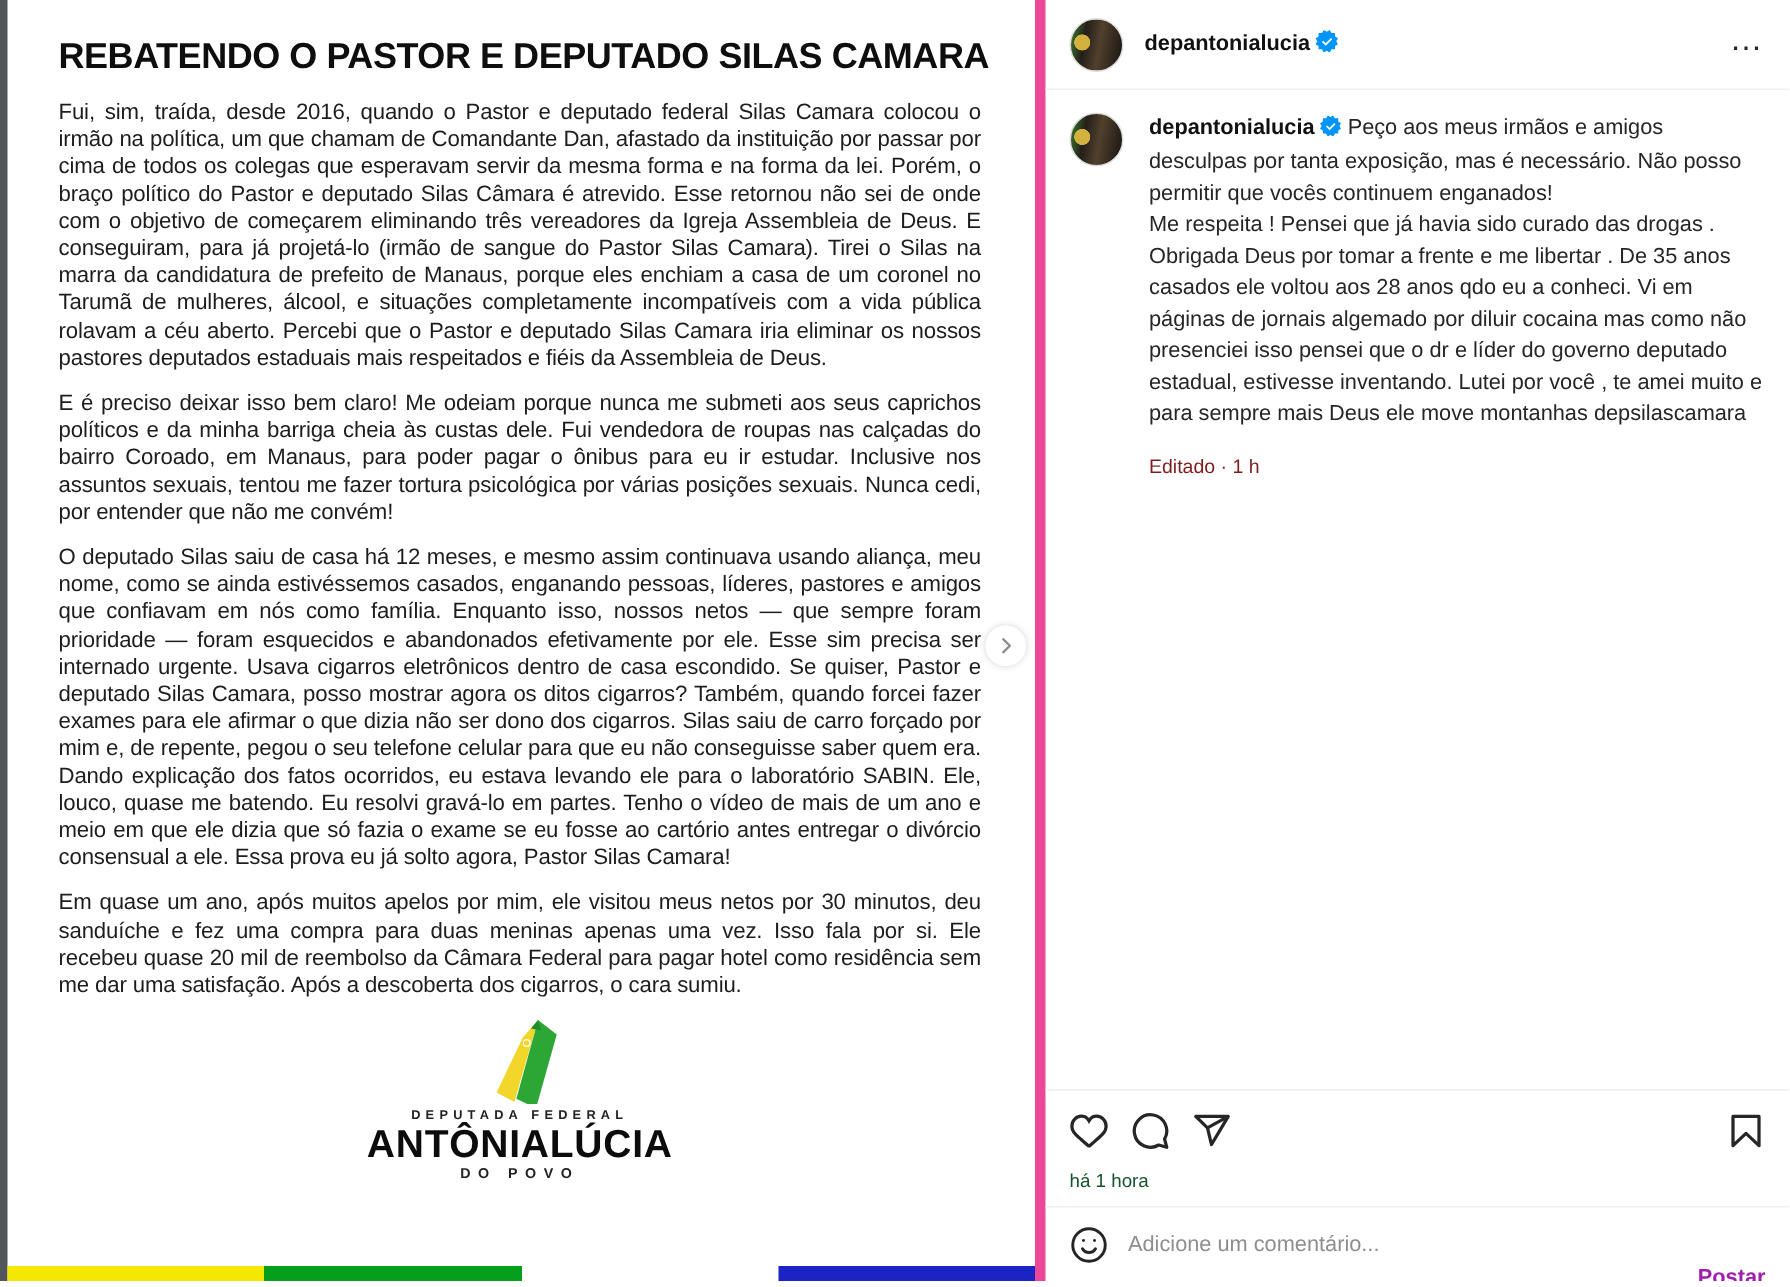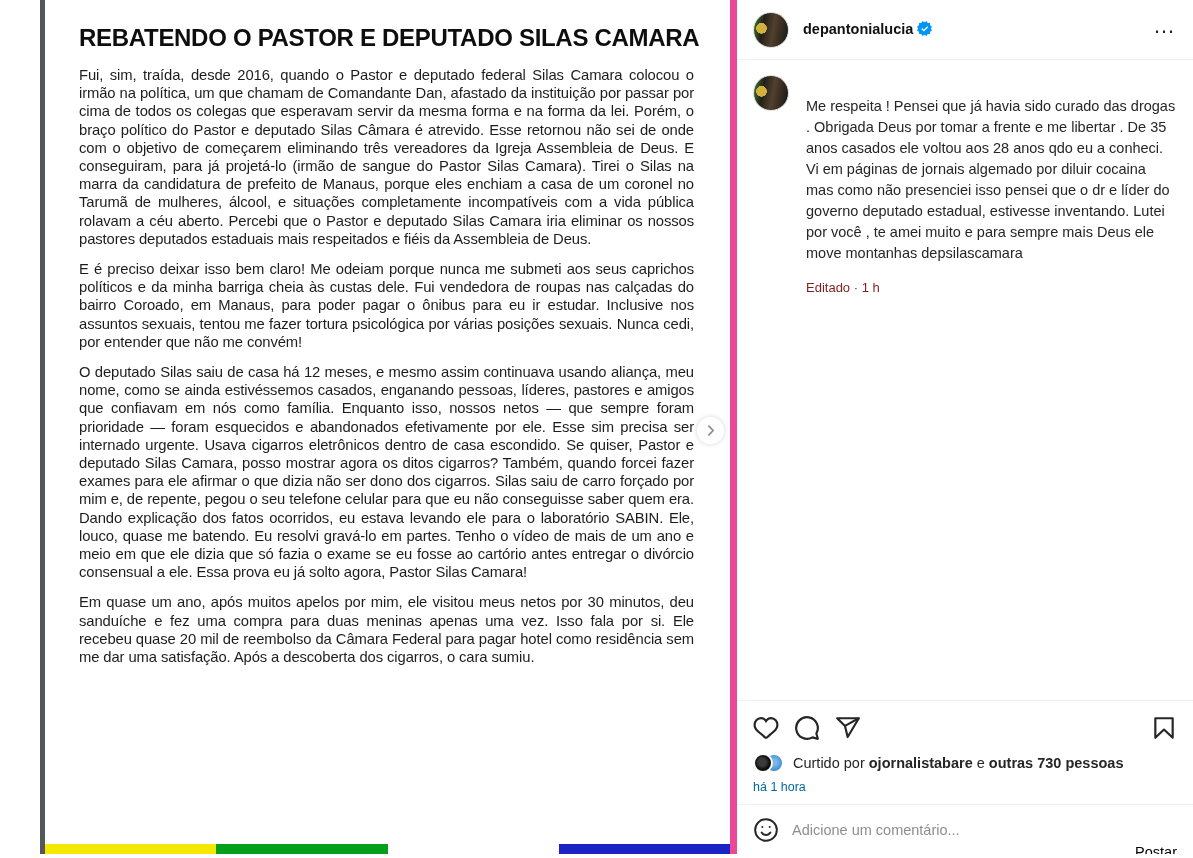--- a/index.html
+++ b/index.html
@@ -1,21 +1,20 @@
 <!DOCTYPE html>
 <html><head>
 <meta charset="utf-8">
 <style>
   * { box-sizing: border-box; margin: 0; padding: 0; }
   html,body { background:#fff; }
   .app {
     width:1193px; height:854px; display:flex; overflow:hidden;
     background:#fff; font-family:"Liberation Sans", sans-serif; color:#262626;
     position:relative;
-    padding-left:40px;
   }
 
   
   .media-pane { flex:0 0 690px; width:690px; position:relative; background:#fff; overflow:hidden; }
   .prev-sliver { position:absolute; left:0; top:0; width:5px; height:858px; background:#53565b; }
   .doc { padding:20px 36px 0 39px; }
   .doc-title {
     text-align:center; font-weight:bold; font-size:24px; letter-spacing:-0.3px;
     color:#0e0e0e; margin:4px 0 14px; white-space:nowrap;
   }
@@ -47,58 +46,69 @@
     border:1px solid #ddd;
   }
   .uname { font-weight:bold; font-size:14.5px; color:#111; }
   .vbadge { display:inline-block; vertical-align:-2px; margin-left:4px; }
   .more-btn { margin-left:auto; border:none; background:none; font-size:22px; letter-spacing:2px; color:#262626; cursor:pointer; line-height:10px; padding-bottom:8px; }
 
   .comments { flex:1; overflow:hidden; padding:15px 16px 0; }
   .comment { display:flex; gap:17px; }
   .cap-body { flex:1; font-size:14.5px; line-height:21px; color:#262626; padding-right:0px; }
   .cap-body .uname { font-size:14.5px; }
-  .cap-p2 { margin-top:21px; }
+  .cap-p2 { }
   .edited { color:#7f1d1d; font-size:13px; margin-top:13px; }
 
   .actions-section { border-top:1px solid #efefef; padding:6px 16px 10px; }
   .action-row { display:flex; align-items:center; gap:15px; padding:8px 0 6px; }
   .icon-btn { background:none; border:none; padding:0; cursor:pointer; display:flex; }
   .spacer { flex:1; }
   .liked-row { display:flex; align-items:center; gap:9px; font-size:14.5px; margin-top:6px; color:#262626; }
   .likers { display:flex; }
   .liker { width:20px; height:20px; border-radius:50%; border:2px solid #fff; }
   .liker-1 { background:radial-gradient(circle at 45% 45%, #3a3a3a 0 30%, #0c0c0c 60%); z-index:2; }
   .liker-2 { background:radial-gradient(circle at 50% 45%, #7db5e8 0 25%, #3d8fd4 70%); margin-left:-9px; }
   .bold-link { font-weight:bold; cursor:pointer; }
-  .post-time { color:#0369a1; font-size:12.5px; margin-top:7px; }
+  .post-time { color:#14532d; font-size:12.5px; margin-top:7px; }
 
   .composer { border-top:1px solid #efefef; height:50px; flex:0 0 50px; display:flex; align-items:center; gap:13px; padding:0 16px;justify-content:flex-end; }
   .composer input {
     flex:1; border:none; outline:none; font-size:14.5px; font-family:"Liberation Sans", sans-serif;
     color:#262626; background:transparent;
   }
   .composer input::placeholder { color:#8e8e8e; }
-  .post-btn { border:none; background:none; color:#000000; font-weight:normal; font-size:14.5px; cursor:pointer;margin-top:44px; }
+  .post-btn { border:none; background:none; color:#a21caf; font-weight:bold; font-size:14.5px; cursor:pointer;margin-top:44px; }
 </style>
 </head>
 <body>
 
 <div class="app">
 
   <div class="media-pane">
     <div class="prev-sliver"></div>
 
     <div class="doc">
       <h1 class="doc-title">REBATENDO O PASTOR E DEPUTADO SILAS CAMARA</h1>
       <p>Fui, sim, traída, desde 2016, quando o Pastor e deputado federal Silas Camara colocou o irmão na política, um que chamam de Comandante Dan, afastado da instituição por passar por cima de todos os colegas que esperavam servir da mesma forma e na forma da lei. Porém, o braço político do Pastor e deputado Silas Câmara é atrevido. Esse retornou não sei de onde com o objetivo de começarem eliminando três vereadores da Igreja Assembleia de Deus. E conseguiram, para já projetá-lo (irmão de sangue do Pastor Silas Camara). Tirei o Silas na marra da candidatura de prefeito de Manaus, porque eles enchiam a casa de um coronel no Tarumã de mulheres, álcool, e situações completamente incompatíveis com a vida pública rolavam a céu aberto. Percebi que o Pastor e deputado Silas Camara iria eliminar os nossos pastores deputados estaduais mais respeitados e fiéis da Assembleia de Deus.</p>
       <p>E é preciso deixar isso bem claro! Me odeiam porque nunca me submeti aos seus caprichos políticos e da minha barriga cheia às custas dele. Fui vendedora de roupas nas calçadas do bairro Coroado, em Manaus, para poder pagar o ônibus para eu ir estudar. Inclusive nos assuntos sexuais, tentou me fazer tortura psicológica por várias posições sexuais. Nunca cedi, por entender que não me convém!</p>
       <p>O deputado Silas saiu de casa há 12 meses, e mesmo assim continuava usando aliança, meu nome, como se ainda estivéssemos casados, enganando pessoas, líderes, pastores e amigos que confiavam em nós como família. Enquanto isso, nossos netos — que sempre foram prioridade — foram esquecidos e abandonados efetivamente por ele. Esse sim precisa ser internado urgente. Usava cigarros eletrônicos dentro de casa escondido. Se quiser, Pastor e deputado Silas Camara, posso mostrar agora os ditos cigarros? Também, quando forcei fazer exames para ele afirmar o que dizia não ser dono dos cigarros. Silas saiu de carro forçado por mim e, de repente, pegou o seu telefone celular para que eu não conseguisse saber quem era. Dando explicação dos fatos ocorridos, eu estava levando ele para o laboratório SABIN. Ele, louco, quase me batendo. Eu resolvi gravá-lo em partes. Tenho o vídeo de mais de um ano e meio em que ele dizia que só fazia o exame se eu fosse ao cartório antes entregar o divórcio consensual a ele. Essa prova eu já solto agora, Pastor Silas Camara!</p>
       <p>Em quase um ano, após muitos apelos por mim, ele visitou meus netos por 30 minutos, deu sanduíche e fez uma compra para duas meninas apenas uma vez. Isso fala por si. Ele recebeu quase 20 mil de reembolso da Câmara Federal para pagar hotel como residência sem me dar uma satisfação. Após a descoberta dos cigarros, o cara sumiu.</p>
 
+      <div class="logo">
+        <svg class="logo-a" width="84" height="58" viewBox="0 0 120 84">
+          <polygon points="62,20 77,3 54,82 37,73" fill="#f2d62a"></polygon>
+          <polygon points="77,3 95,17 75,88 56,79" fill="#2ca634"></polygon>
+          <polygon points="70,11 77,3 80,13" fill="#1d8f2a"></polygon>
+          <circle cx="66" cy="25" r="3.2" fill="none" stroke="#ffffff" stroke-width="1.2"></circle>
+        </svg>
+        <div class="logo-role">DEPUTADA FEDERAL</div>
+        <div class="logo-name">ANTÔNIALÚCIA</div>
+        <div class="logo-tag">DO POVO</div>
+      </div>
     </div>
 
     <div class="stripe">
       <span style="background-color: rgb(245, 232, 0);"></span>
       <span style="background-color: rgb(5, 160, 27);"></span>
       <span style="background-color: rgb(255, 255, 255);"></span>
       <span style="background-color: rgb(28, 35, 196);"></span>
     </div>
 
     <button class="next-btn">
@@ -119,20 +129,28 @@
             </svg>
         </span>
       </div>
       <button class="more-btn">…</button>
     </div>
 
     <div class="comments">
       <div class="comment">
         <div class="avatar"></div>
         <div class="cap-body">
+          <div>
+            <span class="uname">depantonialucia</span><span class="vbadge">
+              <svg width="14" height="14" viewBox="0 0 40 40">
+                  <path fill="#0095f6" d="M19.998 3.094 14.638 0l-2.972 5.15H5.432v6.354L0 14.64 3.094 20 0 25.359l5.432 3.137v5.905h5.975L14.638 40l5.36-3.094L25.358 40l3.232-5.6h6.162v-6.01L40 25.359 36.905 20 40 14.641l-5.248-3.03v-6.46h-6.419L25.358 0l-5.36 3.094Zm7.415 11.225 2.254 2.287-11.43 11.5-6.835-6.93 2.244-2.258 4.587 4.581 9.18-9.18Z"></path>
+                </svg>
+            </span>
+            <span>Peço aos meus irmãos e amigos desculpas por tanta exposição, mas é necessário. Não posso permitir que vocês continuem enganados!</span>
+          </div>
           <div class="cap-p2">Me respeita ! Pensei que já havia sido curado das drogas . Obrigada Deus por tomar a frente e me libertar . De 35 anos casados ele voltou aos 28 anos qdo eu a conheci. Vi em páginas de jornais algemado por diluir cocaina mas como não presenciei isso pensei que o dr e líder do governo deputado estadual, estivesse inventando. Lutei por você , te amei muito e para sempre mais Deus ele move montanhas depsilascamara</div>
           <div class="edited">Editado · 1 h</div>
         </div>
       </div>
     </div>
 
     <div class="actions-section">
       <div class="action-row">
         <button class="icon-btn">
           <svg width="26" height="26" viewBox="0 0 24 24">
@@ -151,32 +169,20 @@
             </svg>
         </button>
         <div class="spacer"></div>
         <button class="icon-btn">
           <svg width="26" height="26" viewBox="0 0 24 24" fill="none" stroke="#262626" stroke-width="2" stroke-linejoin="round">
               <polygon points="20 21 12 13.44 4 21 4 3 20 3 20 21"></polygon>
             </svg>
         </button>
       </div>
 
-      <div class="liked-row">
-        <span class="likers">
-          <span class="liker liker-1"></span>
-          <span class="liker liker-2"></span>
-        </span>
-        <span>
-          <span>Curtido por</span>
-          <span class="bold-link">ojornalistabare</span>
-          <span>e</span>
-          <span class="bold-link">outras 730 pessoas</span>
-        </span>
-      </div>
       <div class="post-time">há 1 hora</div>
     </div>
 
     <div class="composer">
       <button class="icon-btn">
         <svg width="26" height="26" viewBox="0 0 24 24" fill="none" stroke="#262626" stroke-width="1.8">
             <circle cx="12" cy="12" r="10"></circle>
             <path d="M8 14.3a4.6 4.6 0 0 0 8 0" stroke-linecap="round"></path>
             <circle cx="8.6" cy="9.2" r="0.9" fill="#262626" stroke="none"></circle>
             <circle cx="15.4" cy="9.2" r="0.9" fill="#262626" stroke="none"></circle>

